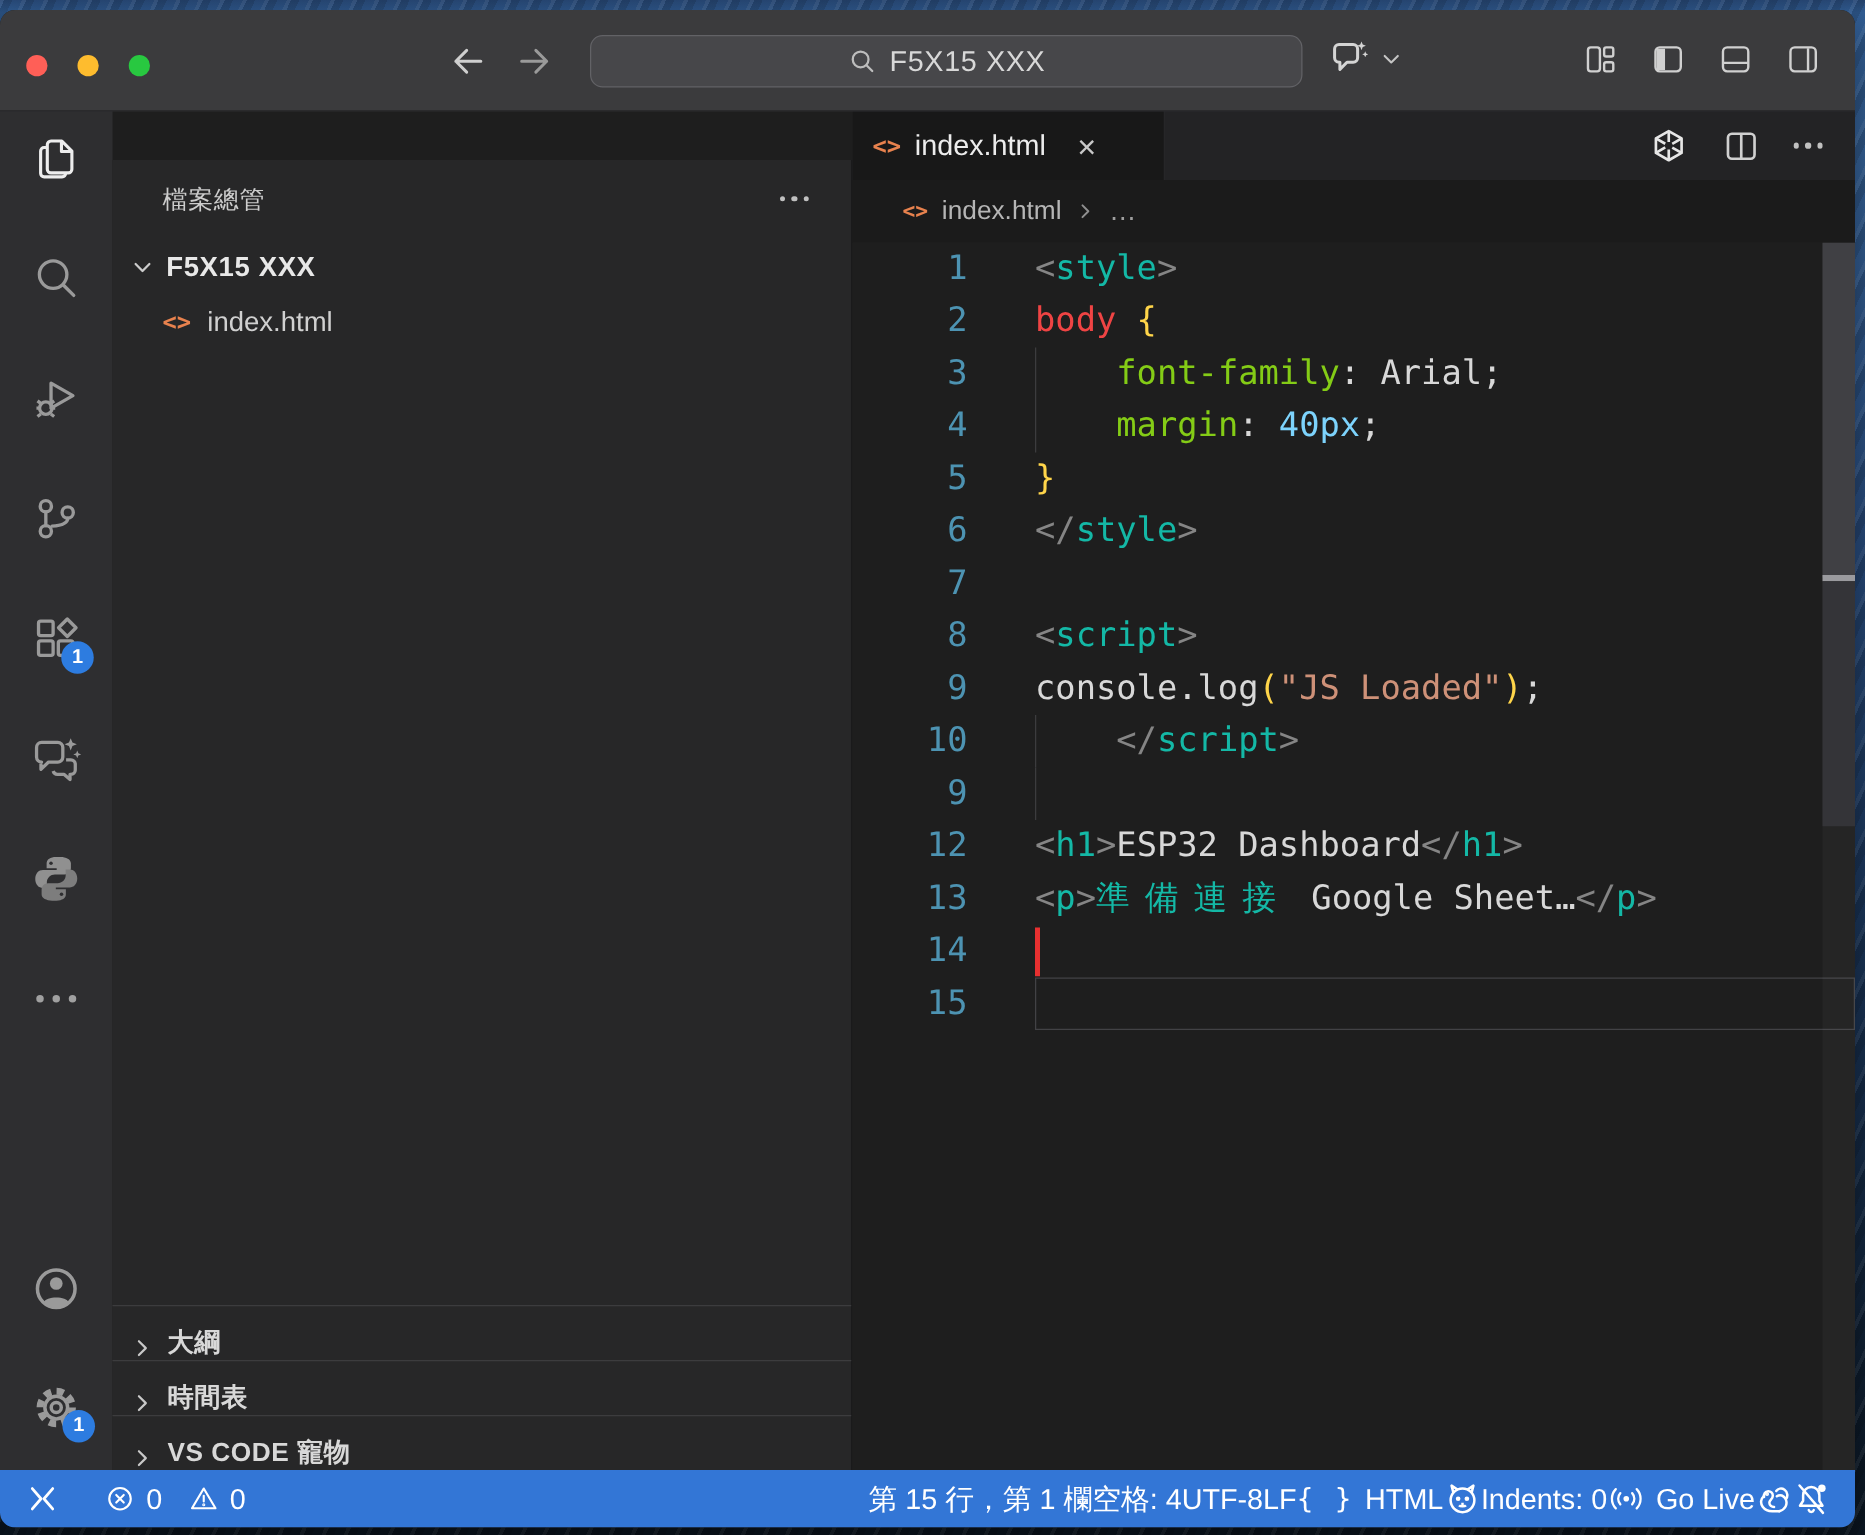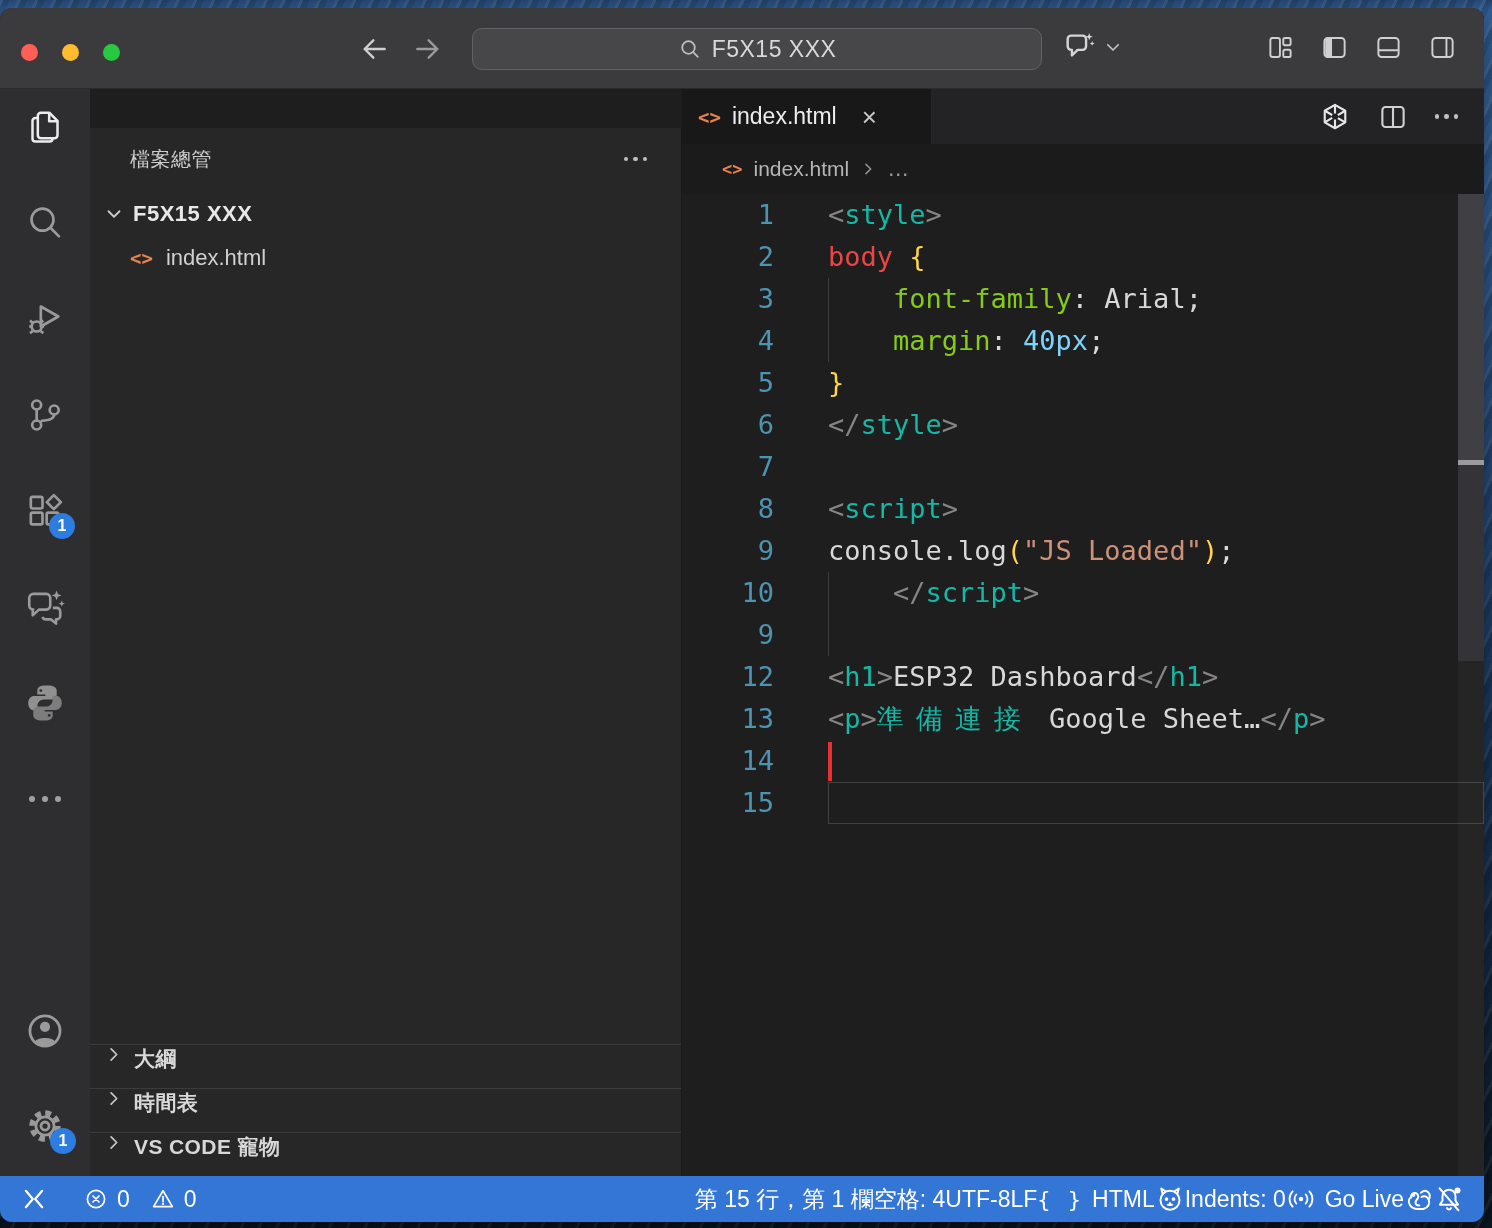--- a/index.html
+++ b/index.html
@@ -48,21 +48,21 @@
   .sb-header{height:56px;display:flex;align-items:center;justify-content:space-between;padding:6px 34px 0 40px;box-sizing:border-box;}
   .sb-title{font-size:20px;color:#cccccc;letter-spacing:.5px;}
   .hdots{display:flex;gap:5px;} .hdots i{width:4.5px;height:4.5px;border-radius:50%;background:#c0c0c0;display:block;}
   .tree{padding-top:8px;}
   .tree-folder{height:44px;display:flex;align-items:center;gap:8px;padding-left:13px;}
   .tree-folder span{font-size:22px;font-weight:bold;color:#e8e8e8;letter-spacing:.5px;}
   .tree-file{height:44px;display:flex;align-items:center;gap:13px;padding-left:40px;}
   .fic{font-family:"DejaVu Sans Mono",monospace;font-size:19px;font-weight:bold;color:#e8824e;}
   .tree-file span.fn{font-size:22px;color:#d0d0d0;}
   .sb-sections{margin-top:auto;}
-  .sb-section{height:43px;border-top:1px solid #3c3c3e;display:flex;align-items:flex-start;gap:11px;padding-left:14px;}
+  .sb-section{height:43px;border-top:1px solid #3c3c3e;display:flex;align-items:flex-end;gap:11px;padding-left:14px;}
   .sb-section span{font-size:21px;font-weight:bold;color:#d8d8d8;letter-spacing:.4px;}
 
   
   .editor{flex:1;display:flex;flex-direction:column;background:#1e1e1e;min-width:0;}
   .tabstrip{height:55px;background:#232325;display:flex;align-items:stretch;flex:none;}
   .tab{width:250px;background:#181818;display:flex;align-items:center;padding:0 16px;gap:11px;box-sizing:border-box;border-right:1px solid #262628;}
   .tab .tname{font-size:23px;color:#ececec;}
   .tab .tclose{font-size:26px;color:#c8c8c8;margin-left:14px;line-height:1;}
   .ed-actions{margin-left:auto;display:flex;align-items:center;gap:27px;padding-right:26px;}
   .breadcrumb{height:50px;background:#1b1b1b;display:flex;align-items:center;gap:11px;padding-left:40px;flex:none;}

